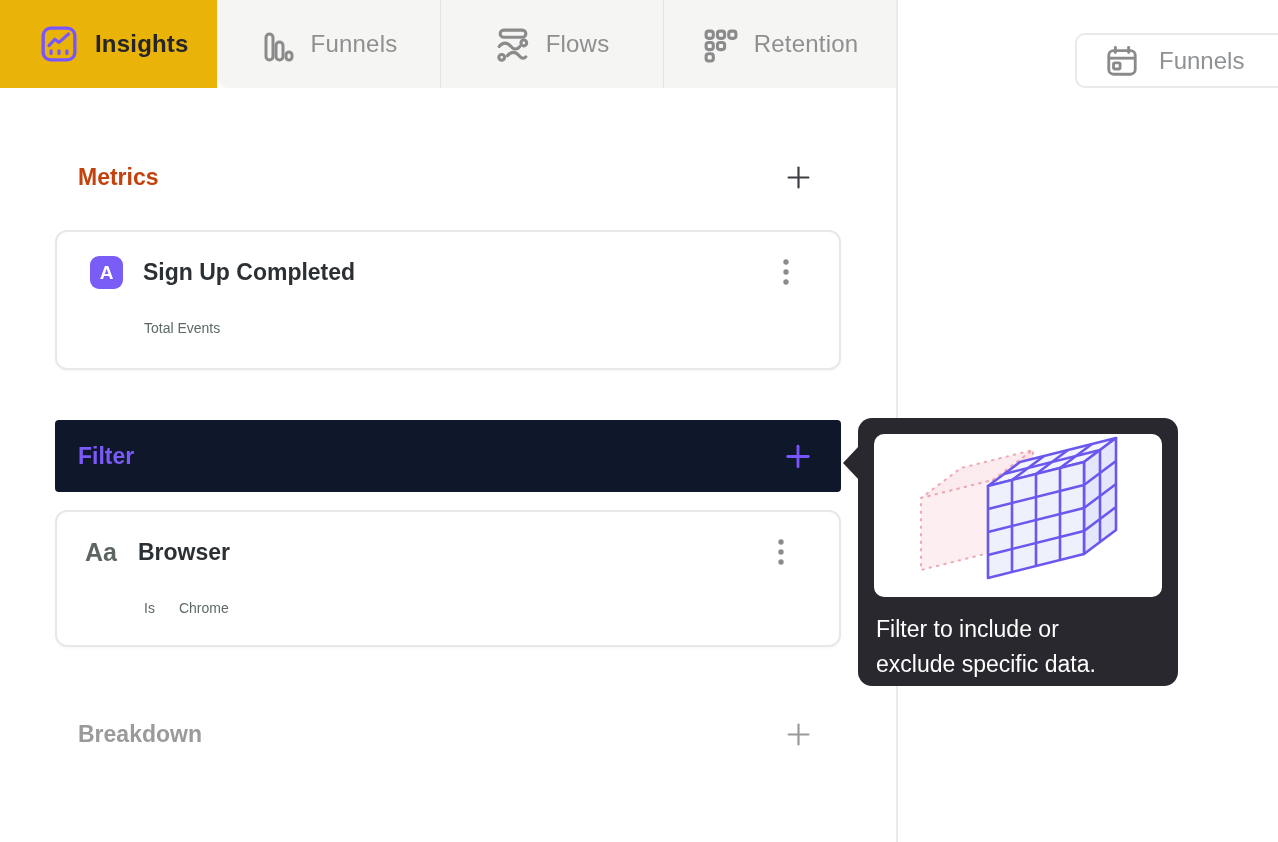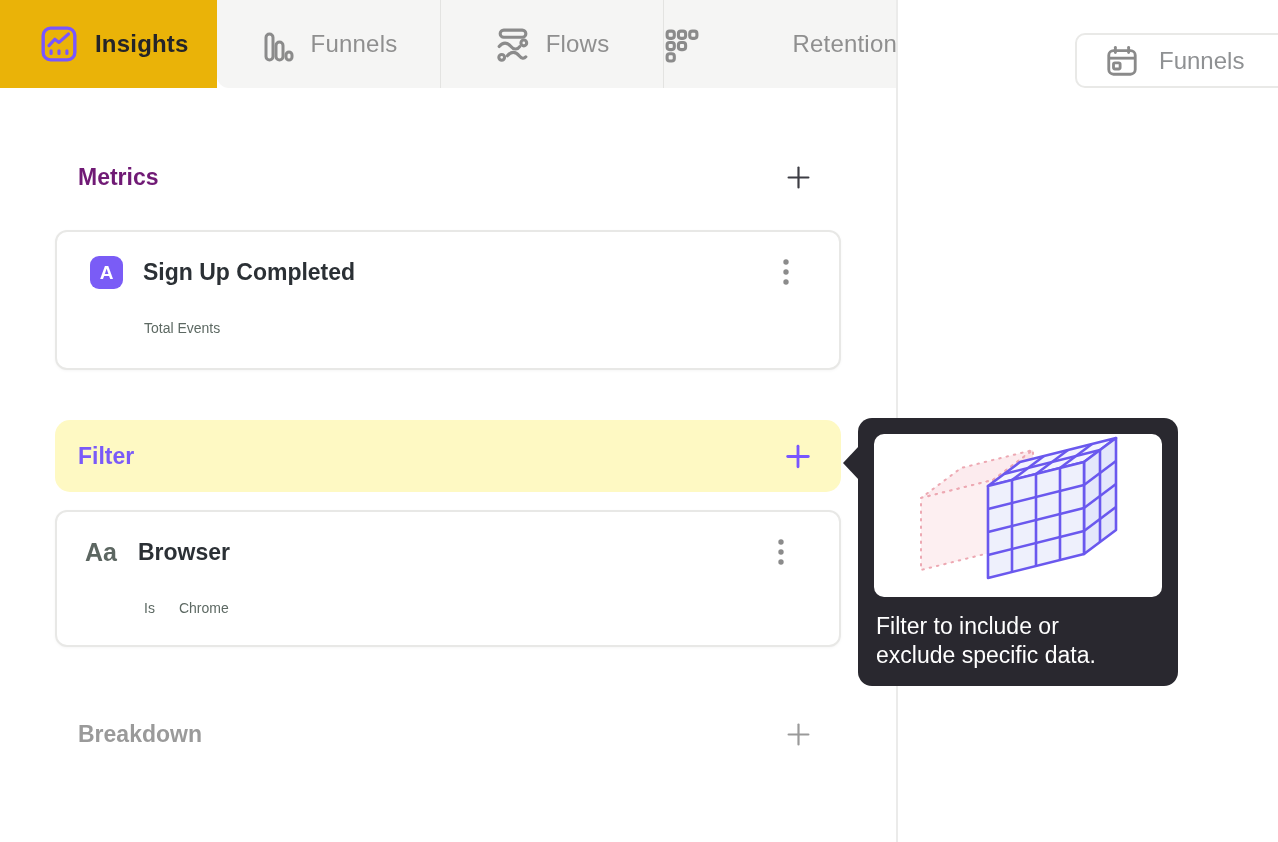--- a/index.html
+++ b/index.html
@@ -22,57 +22,57 @@
 
   
   .v-divider { position:absolute; left:896px; top:0; width:2px; height:842px; background:#ebebea; }
   .custom-btn { position:absolute; left:1075px; top:33px; width:222px; height:55px;
                 background:#fff; border:2px solid #e9e9e7; border-radius:10px;
                 display:flex; align-items:center; gap:20px; padding-left:28px; cursor:pointer; }
   .custom-btn span { font-size:24px; color:#8f9193; }
   .sec-head { position:absolute; left:55px; width:786px; height:34px;
               display:flex; align-items:center; justify-content:space-between;
               padding:0 30px 0 23px; }
-  .sec-title { font-size:23px; font-weight:bold; color:#701a75; }
+  .sec-title { font-size:23px; font-weight:bold; color:#c2410c; }
   .sec-title.faint { color:#9a9a9a; }
 
   .card { position:absolute; left:55px; width:786px; background:#fff;
           border:2px solid #e8e8e6; border-radius:12px;
           box-shadow:0 1px 3px rgba(0,0,0,.04); }
   .card-row1 { position:absolute; left:33px; top:24px; right:24px; height:33px;
                display:flex; align-items:center; }
   .badge-a { width:33px; height:33px; border-radius:9px; background:#7a5cf6;
              color:#fff; font-size:19px; font-weight:bold; display:flex;
              align-items:center; justify-content:center; }
   .aa-mark { width:33px; font-size:25px; font-weight:bold; color:#5c6661; }
   .card-title { margin-left:20px; font-size:23px; font-weight:bold; color:#2b3035; }
   .kebab { position:absolute; right:14px; top:0; width:30px; height:33px;
            display:flex; align-items:center; justify-content:center; cursor:pointer; }
   .card-sub { position:absolute; left:87px; font-size:14px; color:#5d6963; }
   .card-sub b { font-weight:normal; margin-right:24px; }
 
   .filter-row { position:absolute; left:55px; top:420px; width:786px; height:72px;
-                background:#fef9c3; border-radius:15px; display:flex; align-items:center;
+                background:#0f172a; border-radius:4px; display:flex; align-items:center;
                 justify-content:space-between; padding:0 30px 0 23px; }
   .filter-title { font-size:23px; font-weight:bold; color:#7a5af8; }
 
   .plusbtn { width:26px; height:26px; display:flex; align-items:center;
              justify-content:center; cursor:pointer; }
 
   
   .tooltip { position:absolute; left:858px; top:418px; width:320px; height:268px;
              background:#29282f; border-radius:14px; }
   .tooltip-arrow { position:absolute; left:-15px; top:28px; width:0; height:0;
                    border-top:17px solid transparent; border-bottom:17px solid transparent;
                    border-right:16px solid #29282f; }
   .tooltip-panel { position:absolute; left:16px; top:16px; width:288px; height:163px;
                    background:#fff; border-radius:10px; display:flex;
                    align-items:center; justify-content:center; overflow:hidden; }
   .tooltip-text { position:absolute; left:18px; top:194px; width:266px;
-                  color:#fefefe; font-size:23px; line-height:29px; }
+                  color:#fefefe; font-size:23px; line-height:35px; }
 
   svg { display:block; }
 </style>
 </head>
 <body>
 
 <div class="stage">
 
   <div class="tabbar">
     <div class="tab-strip"></div>
@@ -107,21 +107,21 @@
           <rect x="6" y="4" width="25" height="7" rx="3.5"></rect>
           <path d="M5 20 c3.5 -4.5 8 -4.5 11.5 0 c2.8 3.5 6.5 3 8.5 0" stroke-linecap="round"></path>
           <circle cx="29" cy="16.5" r="2.8"></circle>
           <circle cx="7.5" cy="30.5" r="2.8"></circle>
           <path d="M13 29 c3.5 -4.5 8 -4.5 11.5 0 c2.2 2.8 4.8 3 6.5 1" stroke-linecap="round"></path>
         </svg>
       </span>
       <span class="tab-label">Flows</span>
     </div>
 
-    <div class="tab" style="left:663px; width:234px;justify-content:space-between;">
+    <div class="tab" style="left:663px; width:234px;">
       <span>
         <svg width="37" height="37" viewBox="0 0 36 36" fill="none" stroke="#8b8b8b" stroke-width="3">
           <rect x="4" y="5" width="7" height="7" rx="2.5"></rect>
           <rect x="15" y="5" width="7" height="7" rx="2.5"></rect>
           <rect x="26" y="5" width="7" height="7" rx="2.5"></rect>
           <rect x="4" y="16" width="7" height="7" rx="2.5"></rect>
           <rect x="15" y="16" width="7" height="7" rx="2.5"></rect>
           <rect x="4" y="27" width="7" height="7" rx="2.5"></rect>
         </svg>
       </span>

